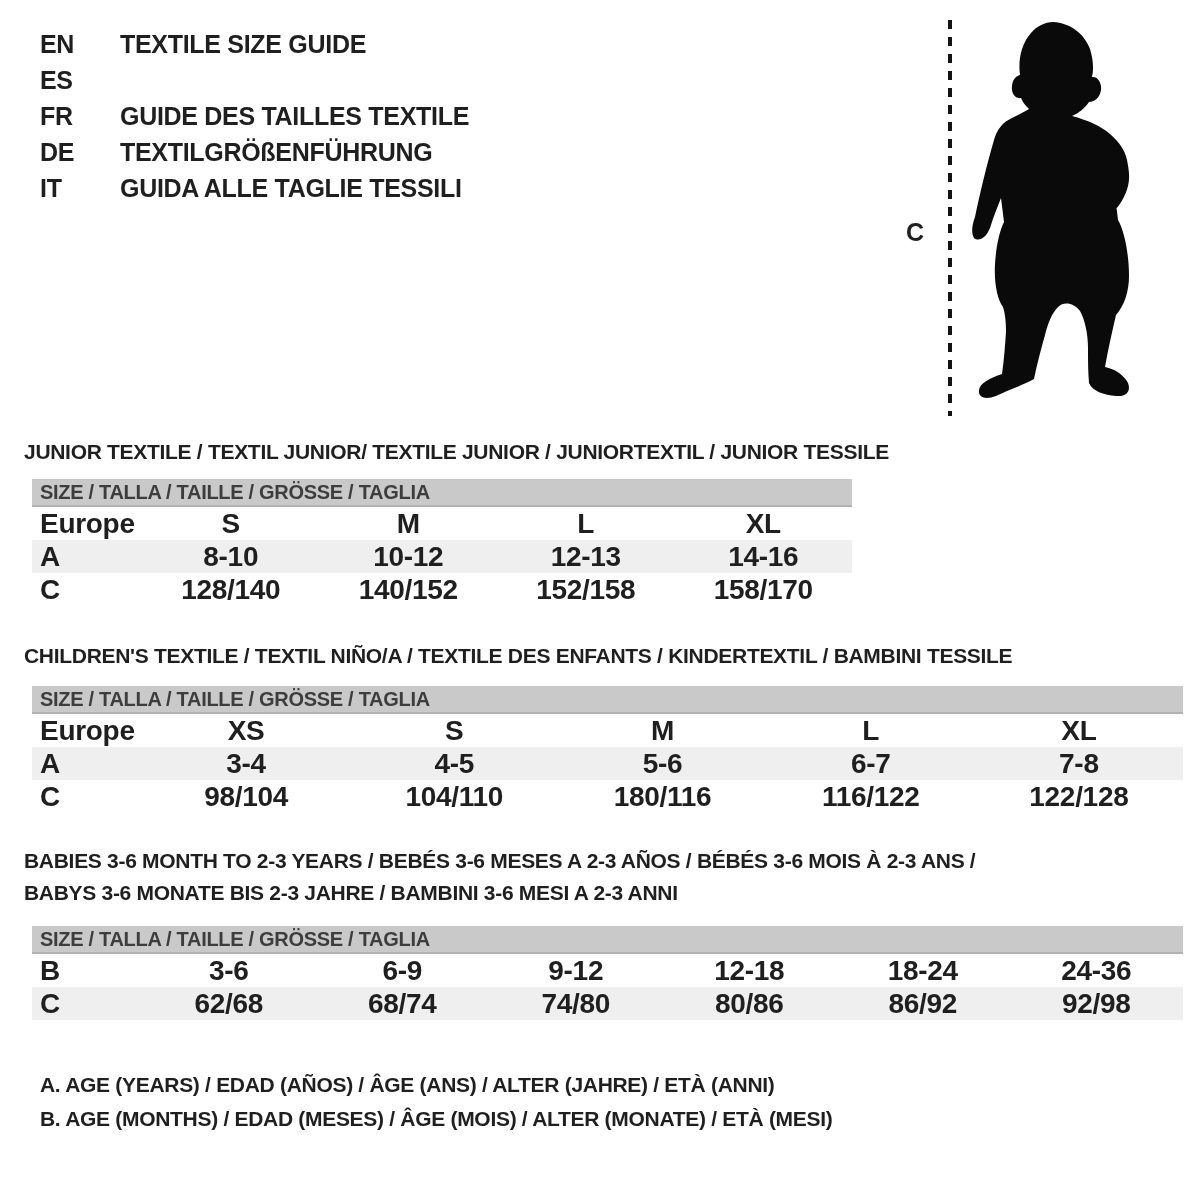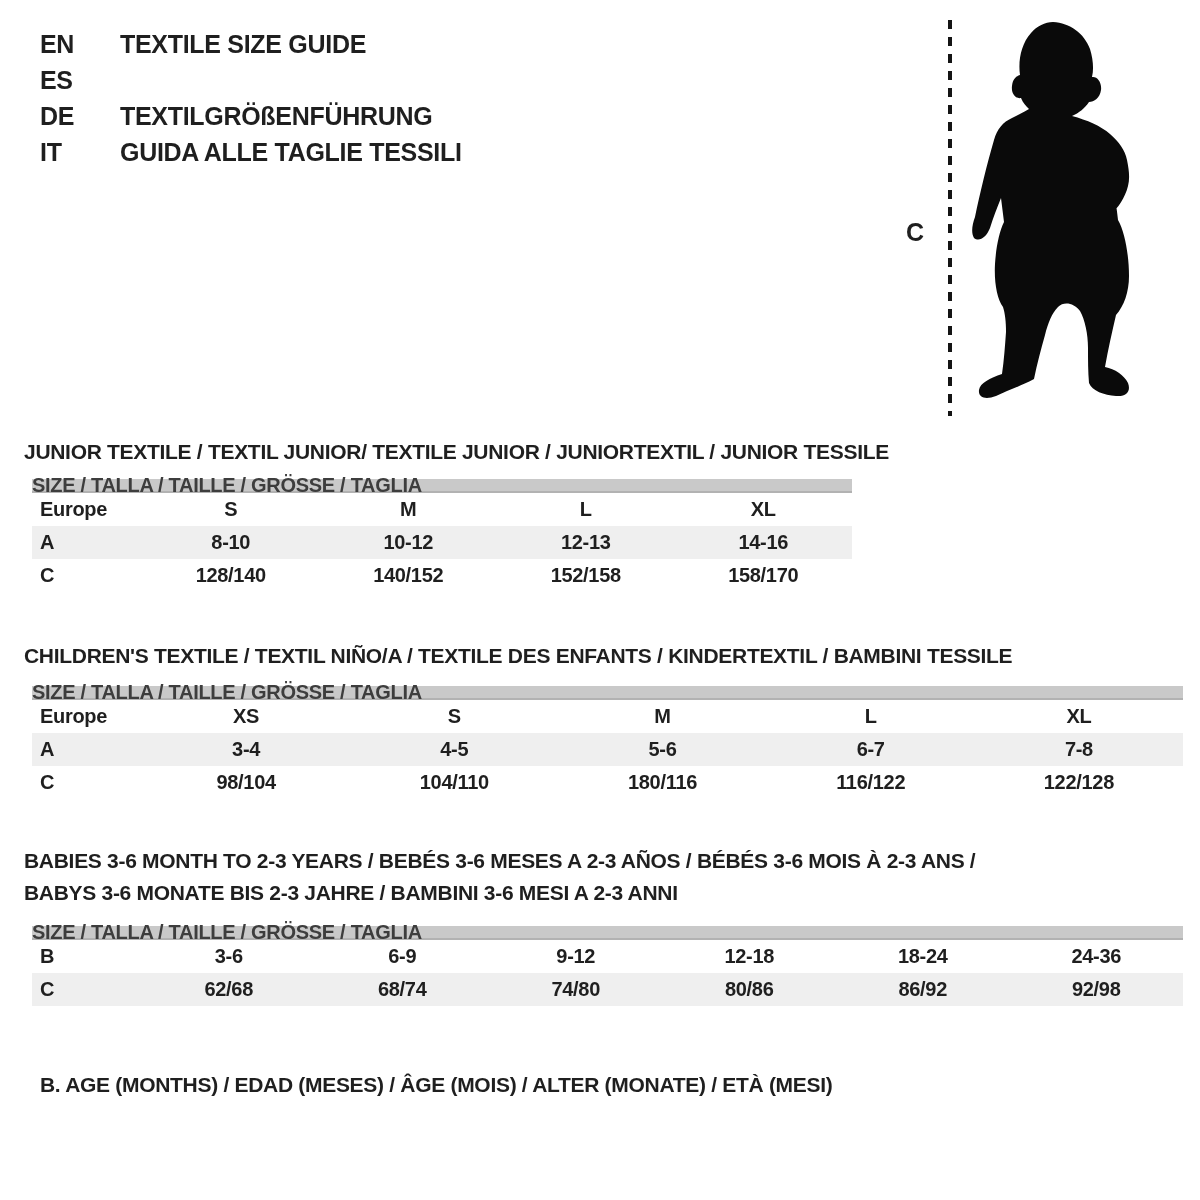--- a/index.html
+++ b/index.html
@@ -24,24 +24,24 @@
 
   
   .dash-line{left:948px;top:20px;width:4px;height:396px;
     background:repeating-linear-gradient(to bottom,#141414 0 9px,transparent 9px 17px)}
   .c-label{left:906px;top:218px;font-size:25px}
   .sil-svg{left:963px;top:16px}
 
   
   .sec-title{left:24px;font-size:21px;letter-spacing:-0.3px;line-height:32px;white-space:nowrap}
   .tbl{left:32px}
-  .size-bar{height:14px;background:var(--hdrbg);border-bottom:2px solid #b2b2b2;
+  .size-bar{height:28px;background:var(--hdrbg);border-bottom:2px solid #b2b2b2;
     color:var(--hdrtext);font-size:20px;letter-spacing:-0.3px;
-    display:flex;align-items:center;box-sizing:border-box}
-  .trow{display:grid;height:33px;align-items:center;font-size:20px;letter-spacing:-0.3px}
+    display:flex;align-items:center;padding-left:8px;box-sizing:border-box}
+  .trow{display:grid;height:33px;align-items:center;font-size:28px;letter-spacing:-0.3px}
   .trow .cell{text-align:center}
   .trow .cell.label{text-align:left;padding-left:8px}
   .trow.shade{background:var(--shade)}
 
   #sec0-title{top:436px}
   #sec0-tbl{top:479px;width:820px}
   #sec1-title{top:640px}
   #sec1-tbl{top:686px;width:1151px}
   #sec2-title{top:845px}
   #sec2-tbl{top:926px;width:1151px}
@@ -52,20 +52,24 @@
 </head>
 <body>
 
 <div class="abs lang">
   <div class="lang-row">
     <span class="lang-code">EN</span>
     <span>TEXTILE SIZE GUIDE</span>
   </div>
   <div class="lang-row">
     <span class="lang-code">ES</span>
+  </div>
+  <div class="lang-row">
+    <span class="lang-code">FR</span>
+    <span>GUIDE DES TAILLES TEXTILE</span>
   </div>
   <div class="lang-row">
     <span class="lang-code">DE</span>
     <span>TEXTILGRÖßENFÜHRUNG</span>
   </div>
   <div class="lang-row">
     <span class="lang-code">IT</span>
     <span>GUIDA ALLE TAGLIE TESSILI</span>
   </div>
 </div>
@@ -200,14 +204,15 @@
       <div class="cell">62/68</div>
       <div class="cell">68/74</div>
       <div class="cell">74/80</div>
       <div class="cell">80/86</div>
       <div class="cell">86/92</div>
       <div class="cell">92/98</div>
     </div>
   </div>
 
 <div class="abs legend">
+  <div>A. AGE (YEARS) / EDAD (AÑOS) / ÂGE (ANS) / ALTER (JAHRE) / ETÀ (ANNI)</div>
   <div>B. AGE (MONTHS) / EDAD (MESES) / ÂGE (MOIS) / ALTER (MONATE) / ETÀ (MESI)</div>
 </div>
 
 </body></html>

